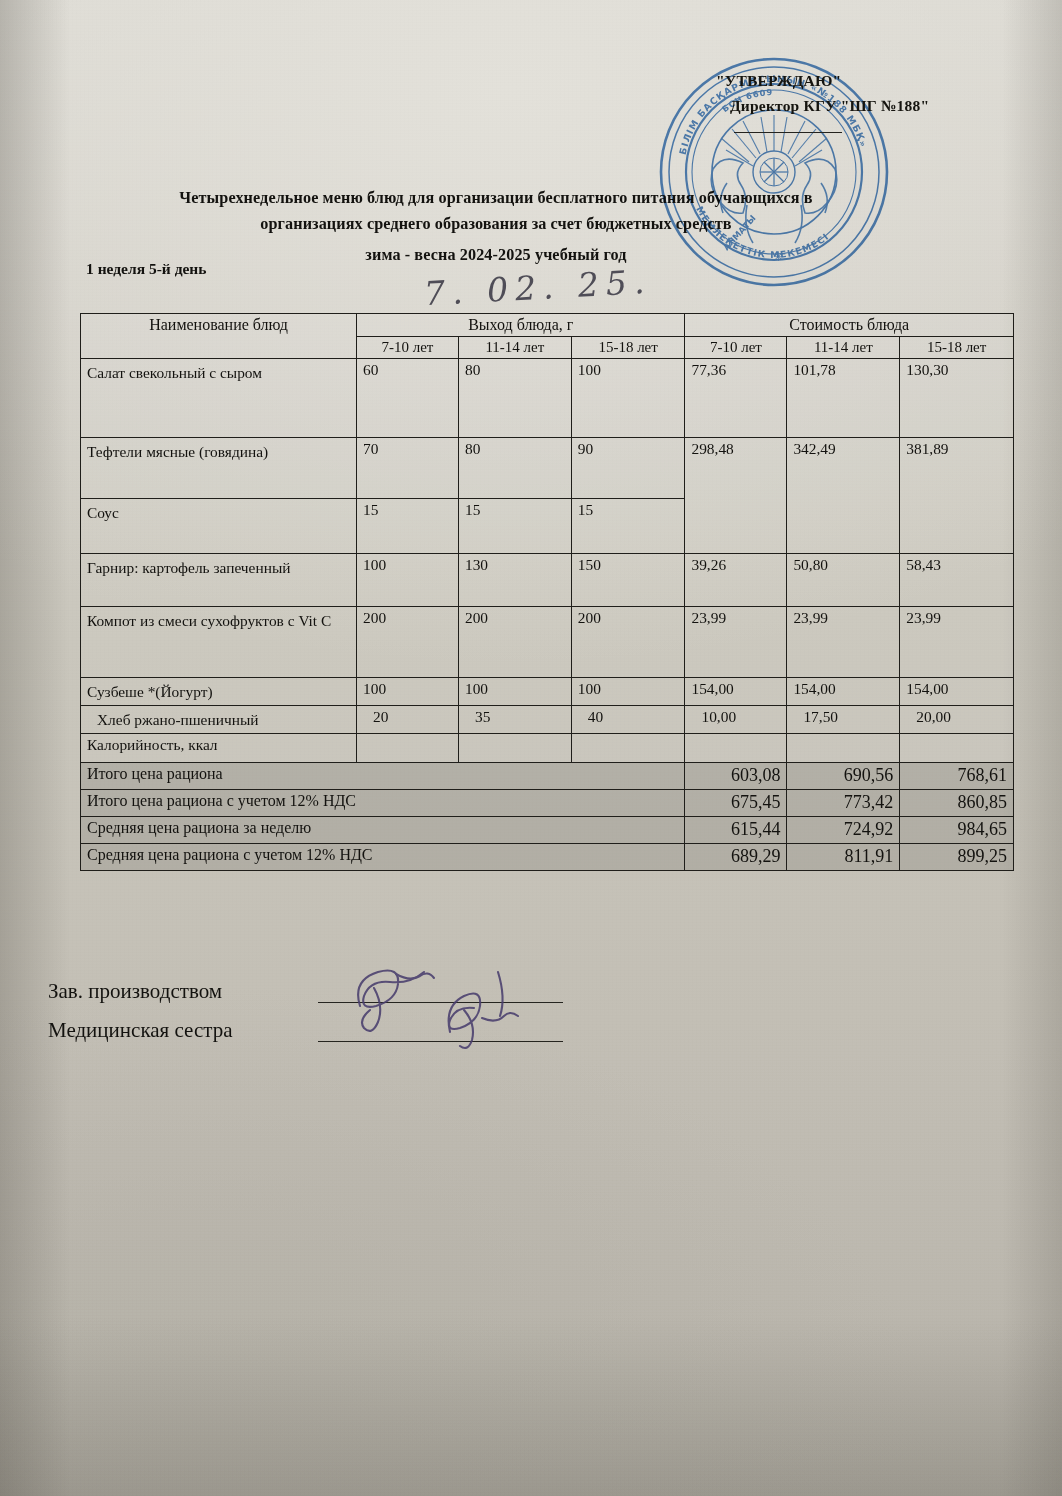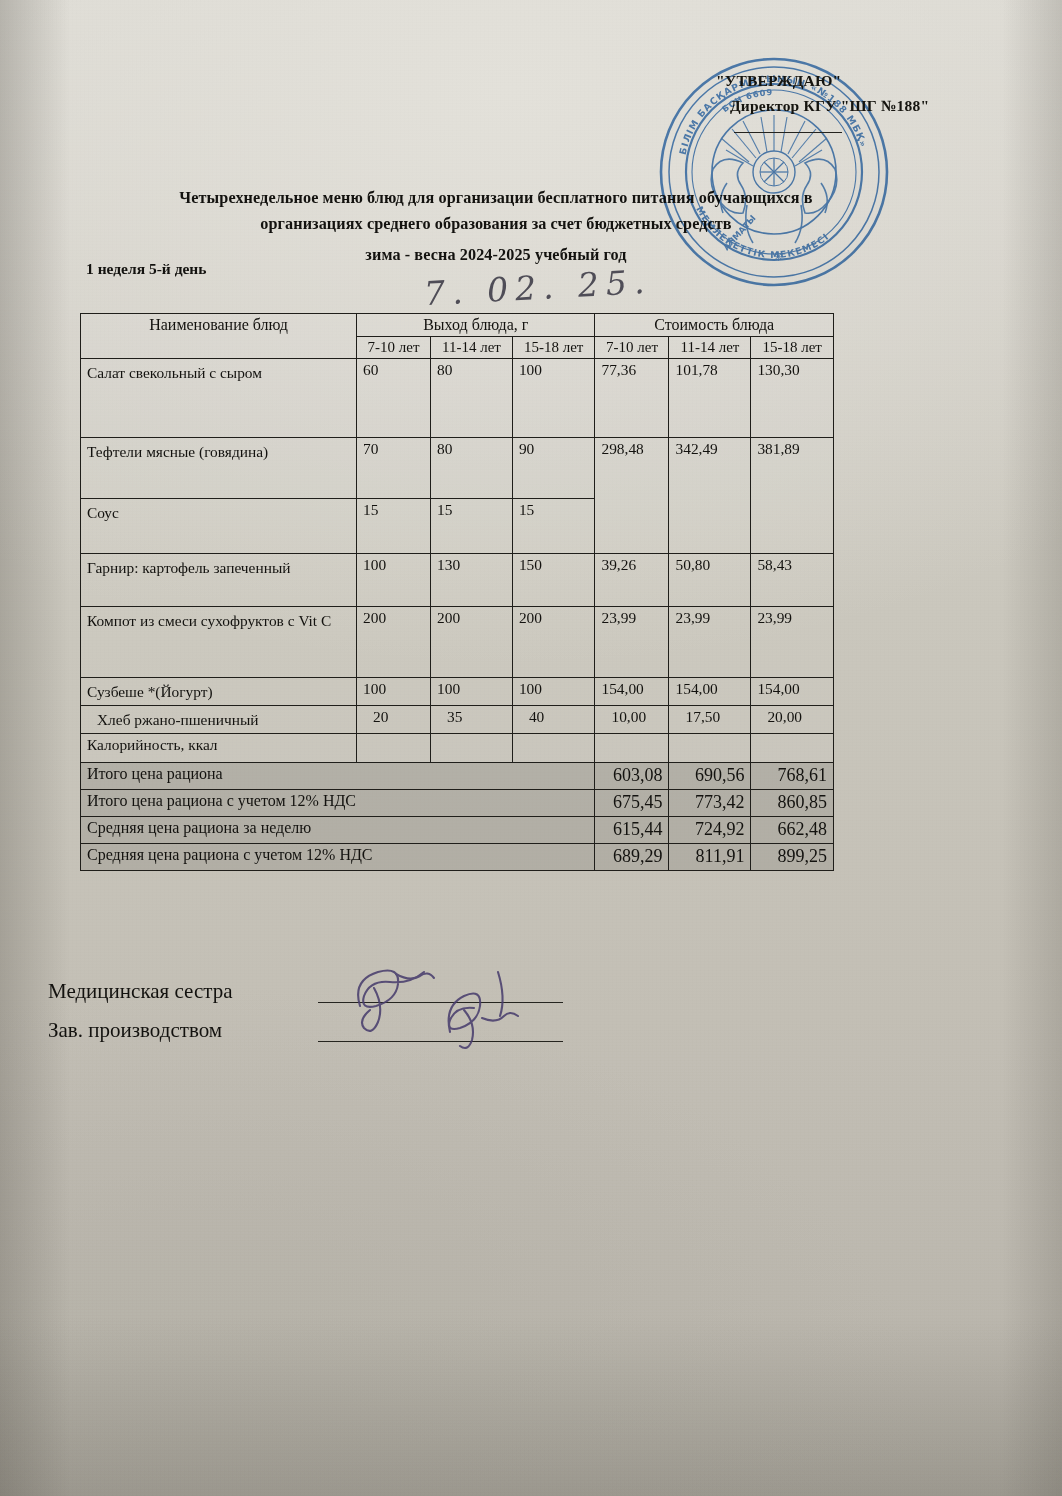--- a/index.html
+++ b/index.html
@@ -97,21 +97,21 @@
     letter-spacing: 7px;
     transform: rotate(-3.2deg);
     z-index: 4;
     opacity: .88;
   }
 
   
   table.menu {
     position: absolute;
     left: 80px; top: 313px;
-    width: 754px;
+    width: 934px;
     border-collapse: collapse;
     font-size: 15.4px;
     background: rgba(255,255,255,.045);
     z-index: 3;
   }
   table.menu td, table.menu th {
     border: 1.7px solid #1f1e1a;
     padding: 2px 6px;
     vertical-align: top;
     font-weight: normal;
@@ -358,38 +358,38 @@
     <tr class="sum">
       <td class="sum-label" colspan="4">Итого цена рациона с учетом 12% НДС</td>
       <td class="sum-val">675,45</td>
       <td class="sum-val">773,42</td>
       <td class="sum-val">860,85</td>
     </tr>
     <tr class="sum">
       <td class="sum-label" colspan="4">Средняя цена рациона за неделю</td>
       <td class="sum-val">615,44</td>
       <td class="sum-val">724,92</td>
-      <td class="sum-val">662,48</td>
+      <td class="sum-val">984,65</td>
     </tr>
     <tr class="sum">
       <td class="sum-label" colspan="4">Средняя цена рациона с учетом 12% НДС</td>
       <td class="sum-val">689,29</td>
       <td class="sum-val">811,91</td>
       <td class="sum-val">899,25</td>
     </tr>
   </tbody>
     </table>
 
   <div class="signs">
     <div class="signrow">
-      <span class="lbl">Медицинская сестра</span>
+      <span class="lbl">Зав. производством</span>
       <span class="line"></span>
     </div>
     <div class="signrow">
-      <span class="lbl">Зав. производством</span>
+      <span class="lbl">Медицинская сестра</span>
       <span class="line"></span>
     </div>
   </div>
 
   <svg class="scribble" width="260" height="120" viewBox="0 0 260 120">
     <g fill="none" stroke="#4a3f6e" stroke-width="2.1" stroke-linecap="round" opacity=".88">
       <path d="M 30,58 q -8,-26 18,-34 q 22,-6 20,12 q -2,16 -22,22 q -16,4 -12,-10 q 6,-16 26,-14 q 20,2 34,-10"></path>
       <path d="M 44,40 q 10,18 4,34 q -6,14 -14,6 q -6,-8 6,-18"></path>
       <path d="M 66,26 q 14,8 24,2 q 8,-6 14,2"></path>
       <path d="M 120,84 q -6,-26 14,-36 q 18,-8 16,10 q -2,16 -20,22 q -14,4 -10,-8 q 6,-14 24,-12"></path>

